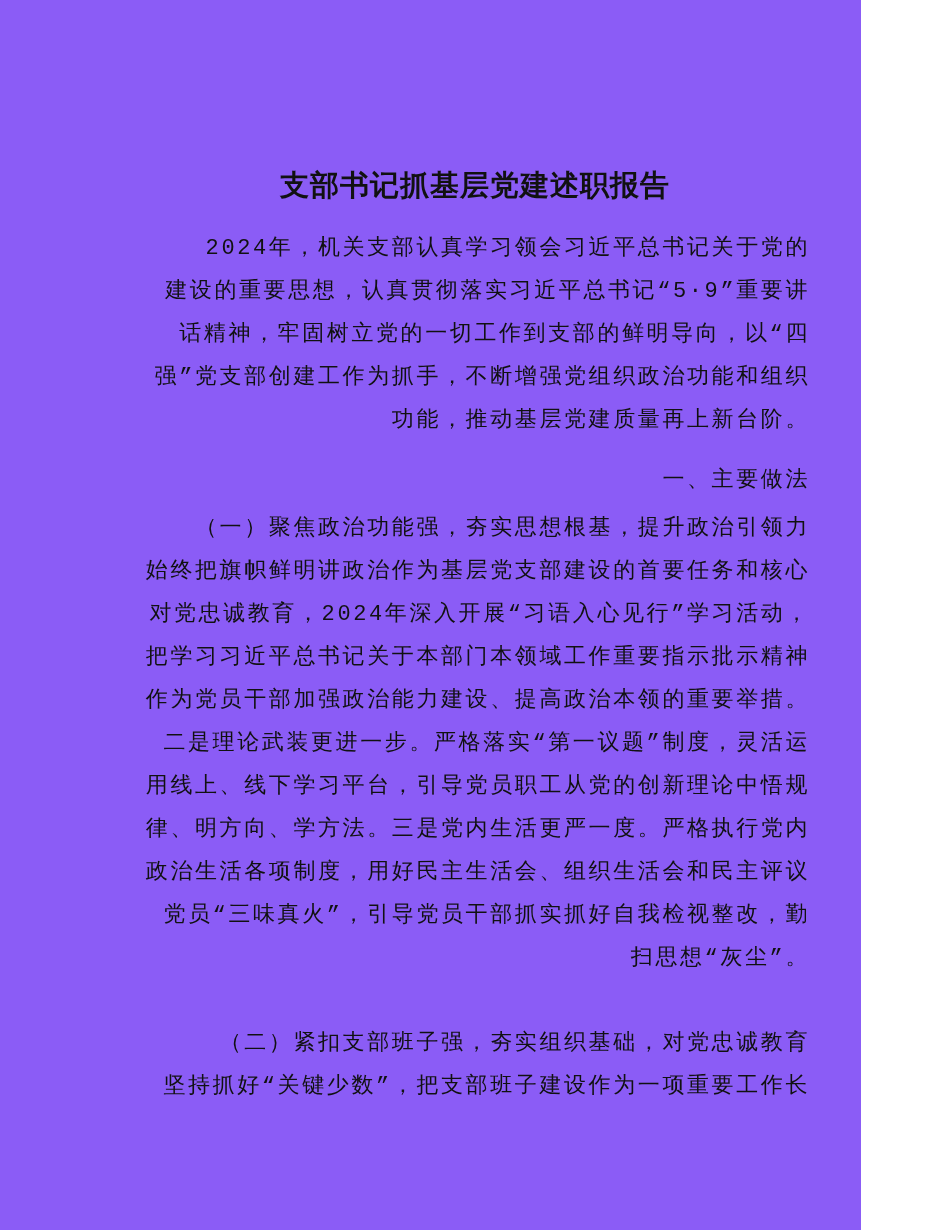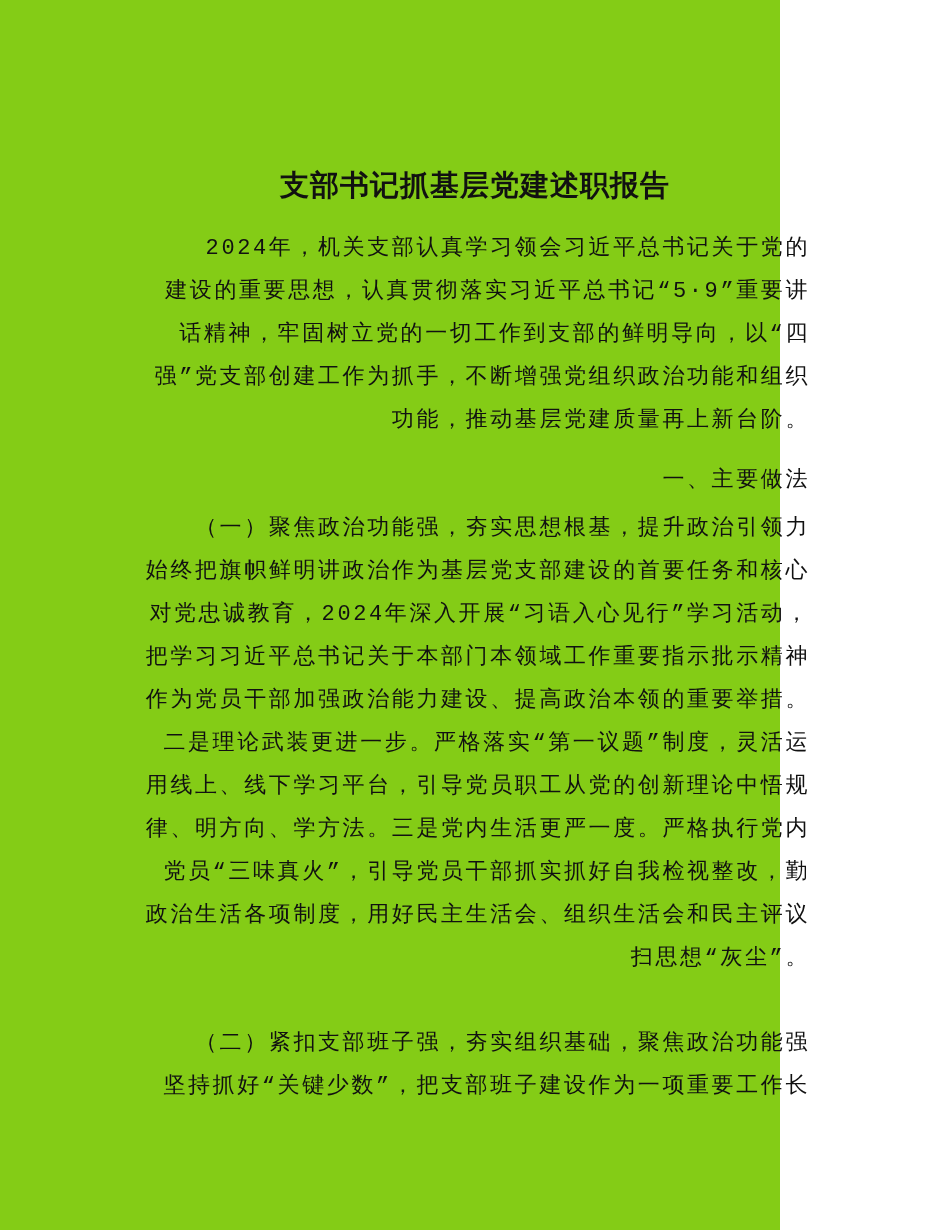--- a/index.html
+++ b/index.html
@@ -1,17 +1,17 @@
 <!DOCTYPE html>
 <html><head>
 <meta charset="utf-8">
 <style>
   html, body { margin: 0; padding: 0; background: #ffffff; }
   body { width: 950px; height: 1230px; position: relative; overflow: hidden; }
-  .page { position: absolute; left: 0; top: 0; width: 780px; height: 1230px; background: #84cc16; }
+  .page { position: absolute; left: 0; top: 0; width: 861px; height: 1230px; background: #8b5cf6; }
   .title {
     position: absolute; left: 0; top: 166px; width: 950px; text-align: center;
     font-family: "DejaVu Sans", sans-serif; font-weight: bold; font-size: 29px;
     color: #111; letter-spacing: 1px; margin: 0;
   }
   .body-text {
     position: absolute; left: 142px; width: 668px;
     font-family: Liberation Mono, monospace; font-size: 22px; color: #111;
     line-height: 43px; letter-spacing: 2.6px; margin: 0; text-align: right;
   }
@@ -39,22 +39,22 @@
 
   <div class="body-text" style="top:507px;">
     <span class="line indent">（一）聚焦政治功能强，夯实思想根基，提升政治引领力</span>
     <span class="line">始终把旗帜鲜明讲政治作为基层党支部建设的首要任务和核心</span>
     <span class="line">对党忠诚教育，2024年深入开展“习语入心见行”学习活动，</span>
     <span class="line">把学习习近平总书记关于本部门本领域工作重要指示批示精神</span>
     <span class="line">作为党员干部加强政治能力建设、提高政治本领的重要举措。</span>
     <span class="line">二是理论武装更进一步。严格落实“第一议题”制度，灵活运</span>
     <span class="line">用线上、线下学习平台，引导党员职工从党的创新理论中悟规</span>
     <span class="line">律、明方向、学方法。三是党内生活更严一度。严格执行党内</span>
+    <span class="line">政治生活各项制度，用好民主生活会、组织生活会和民主评议</span>
     <span class="line">党员“三味真火”，引导党员干部抓实抓好自我检视整改，勤</span>
-    <span class="line">政治生活各项制度，用好民主生活会、组织生活会和民主评议</span>
     <span class="line">扫思想“灰尘”。</span>
   </div>
 
   <div class="body-text" style="top:1022px;">
-    <span class="line indent">（二）紧扣支部班子强，夯实组织基础，聚焦政治功能强</span>
+    <span class="line indent">（二）紧扣支部班子强，夯实组织基础，对党忠诚教育</span>
     <span class="line">坚持抓好“关键少数”，把支部班子建设作为一项重要工作长</span>
   </div>
 </div>
 
 </body></html>

